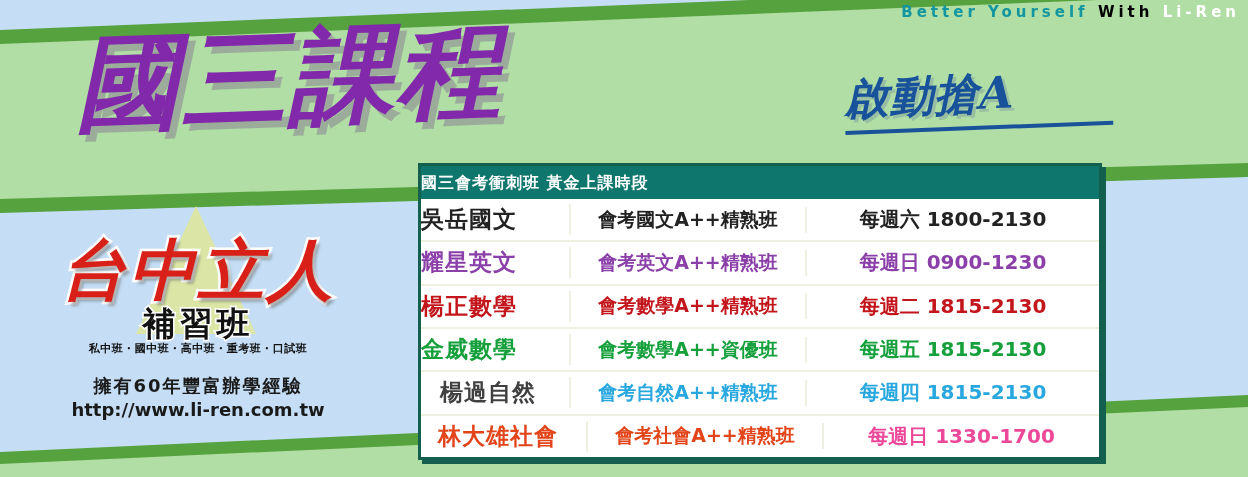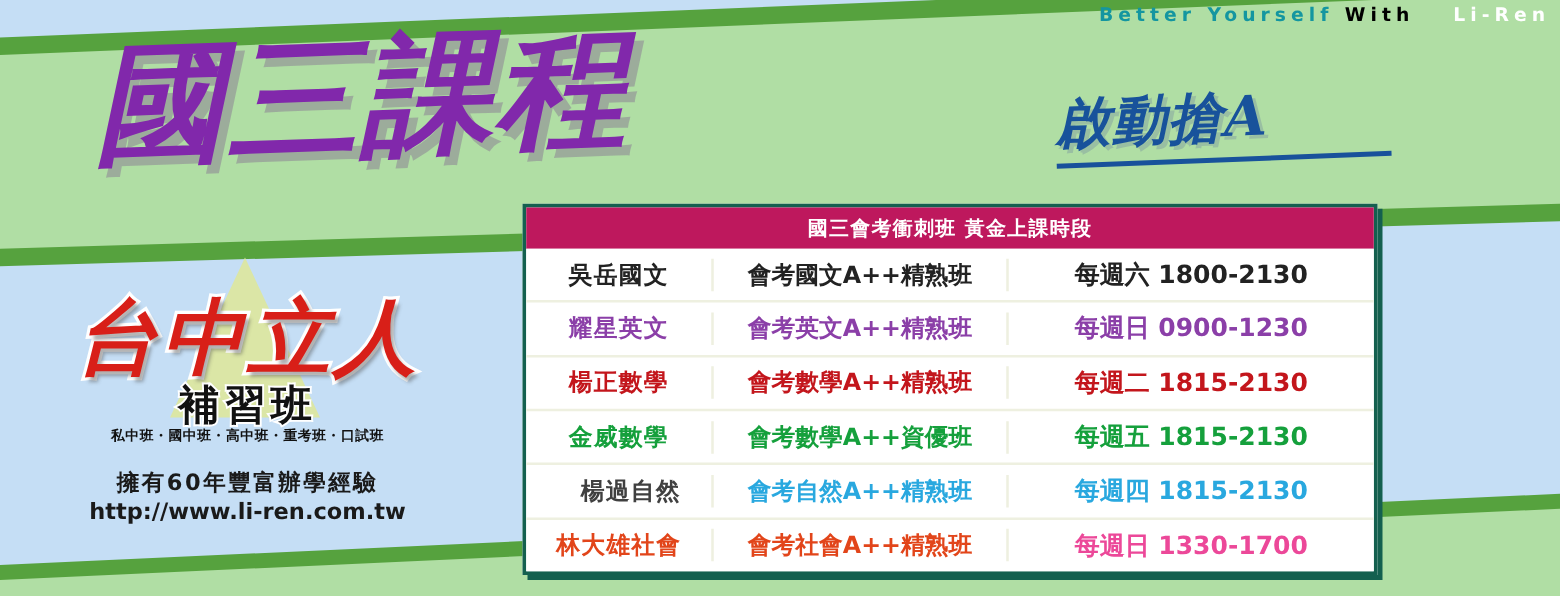--- a/index.html
+++ b/index.html
@@ -16,21 +16,21 @@
   .bg-layer { position:absolute; inset:0; }
 
   
   #tagline {
     position:absolute; top:3px; right:8px;
     font-size:15px; font-weight:bold; letter-spacing:4px;
     white-space:nowrap; z-index:6;
   }
   #tagline .t-better { color:#1496a0; }
   #tagline .t-with   { color:#000000; }
-  #tagline .t-liren  { color:#ffffff;margin-left:22px; }
+  #tagline .t-liren  { color:#ffffff; }
 
   
   #headline {
     position:absolute; left:72px; top:16px;
     font-family:"DejaVu Serif","Liberation Serif",serif;
     font-size:105px; font-weight:bold; font-style:italic;
     color:#8128ab; letter-spacing:2px; white-space:nowrap;
     text-shadow:6px 7px 0 rgba(120,80,140,0.35);
     transform:rotate(-2.0deg); transform-origin:left top;
     z-index:5;
@@ -94,33 +94,33 @@
     position:absolute; left:422px; top:167px;
     width:684px; height:297px; background:#14604f; z-index:4;
   }
   #schedule {
     position:absolute; left:418px; top:163px;
     width:684px; height:297px; background:#ffffff;
     border:3px solid #14604f; z-index:5;
     display:flex; flex-direction:column;
   }
   #sched-head {
-    background:#be185d; color:#ffffff;
-    height:33px; line-height:33px; text-align:center;
+    background:#0f766e; color:#ffffff;
+    height:33px; line-height:33px; 
     font-size:16px; font-weight:bold; letter-spacing:1px;
     flex:0 0 33px;
   }
   #sched-body { flex:1; display:flex; flex-direction:column; background:#ffffff; }
   .srow {
     flex:1; display:flex; align-items:center;
     border-bottom:2px solid #eef0e0;
   }
-  .srow:last-child { border-bottom:none; }
+  .srow:last-child { border-bottom:none;padding-left:17px; }
   .c-teacher {
-    width:150px; text-align:center; font-size:19px; font-weight:bold;
+    width:150px; font-size:23px; font-weight:bold;
     letter-spacing:1px; border-right:2px solid #eef0e0; white-space:nowrap;
   }
   .c-course {
     width:236px; text-align:center; font-size:19px; font-weight:bold;
     letter-spacing:0px; border-right:2px solid #eef0e0; white-space:nowrap;
   }
   .c-time {
     flex:1; text-align:center; font-size:20px; font-weight:bold;
     letter-spacing:0px; white-space:nowrap;
   }

